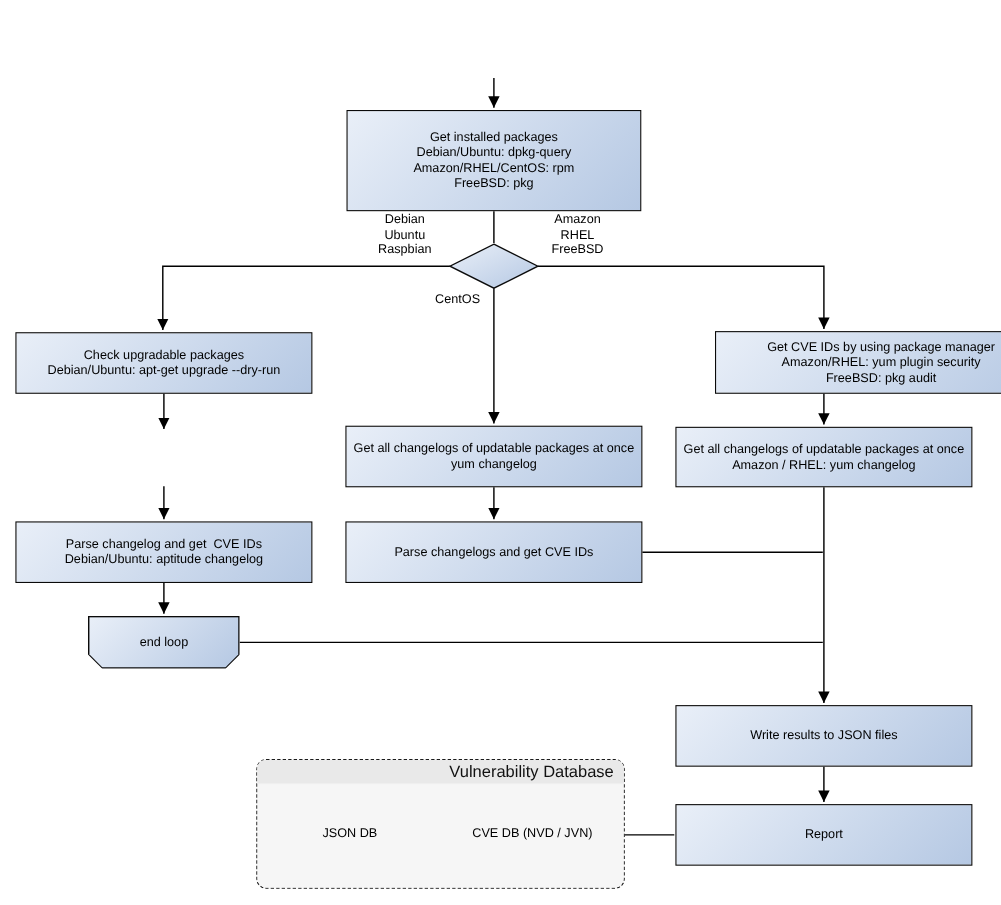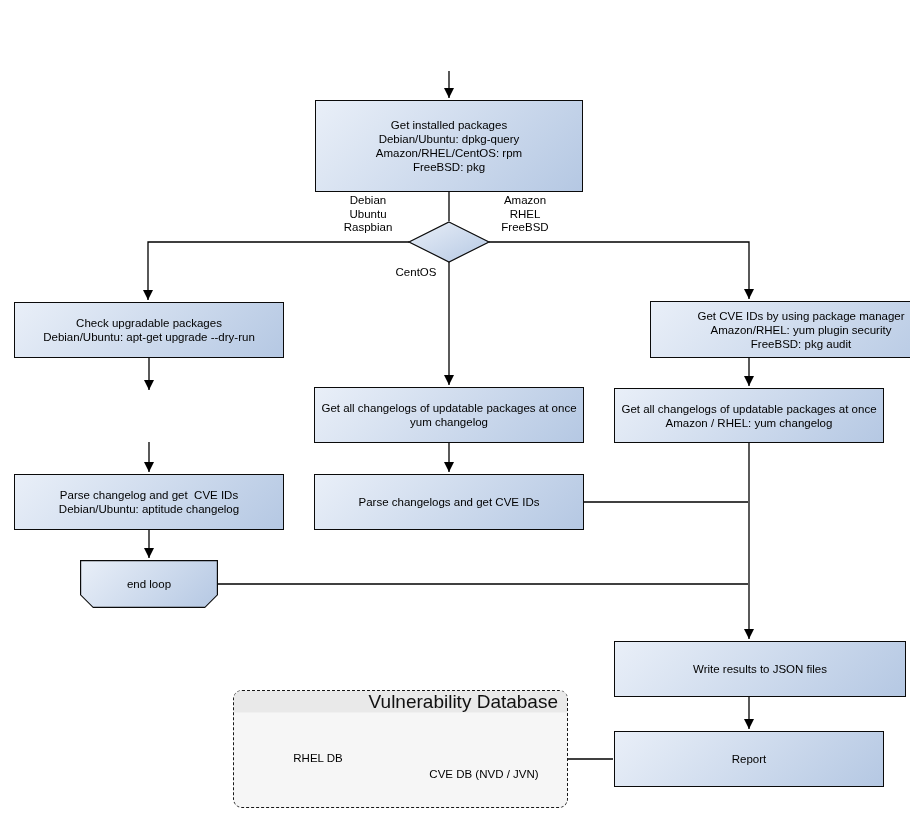--- a/index.html
+++ b/index.html
@@ -40,21 +40,21 @@
     position:absolute; left:233px; top:690px; width:335px; height:118px;
     background:#f6f6f6; border:1.6px dashed #1a1a1a; border-radius:9px;
     box-sizing:border-box;
   }
   .group-header {
     position:absolute; left:0; top:0; right:0; height:22px;
     background:#e9e9e9; border-radius:7px 7px 0 0;
     border-bottom:1px solid #f0f0f0;
     display:flex; align-items:center; justify-content:flex-end;
     padding-right:9px; box-sizing:border-box;
-    font-size:19px; color:#111;
+    font-size:15px; color:#111;
   }
   .cyl-label {
     position:absolute; text-align:center; font-size:11.5px; line-height:15px;
   }
 </style>
 </head>
 <body>
 
 <div id="canvas">
 
@@ -102,22 +102,22 @@
       <path d="M415,741 L415,777 A69,11 0 0 0 553,777 L553,741" fill="url(#cylGrad)" stroke="#0a0a0a" stroke-width="1.2"></path>
       <ellipse cx="484" cy="741" rx="69" ry="11" fill="#dde6f3" stroke="#0a0a0a" stroke-width="1.2"></ellipse>
     </g>
   </svg>
 
   <div class="group-box">
     <div class="group-header">
       <span>Vulnerability Database</span>
     </div>
   </div>
-  <div class="cyl-label" style="left:248px; top:751px; width:140px;">RHEL DB</div>
-  <div class="cyl-label" style="left:415px; top:751px; width:138px;margin-top:16px;">CVE DB (NVD / JVN)</div>
+  <div class="cyl-label" style="left:248px; top:751px; width:140px;">JSON DB</div>
+  <div class="cyl-label" style="left:415px; top:751px; width:138px;">CVE DB (NVD / JVN)</div>
 
 
   <div class="node" style="left:315px; top:100px; width:268px; height:92px;align-items:center;">
     <div class="lbl">Get installed packages
 Debian/Ubuntu: dpkg-query
 Amazon/RHEL/CentOS: rpm
 FreeBSD: pkg</div>
   </div>
 
   <div class="node" style="left:14px; top:302px; width:270px; height:56px;">
@@ -150,21 +150,21 @@
     <div class="lbl">Get CVE IDs by using package manager
 Amazon/RHEL: yum plugin security
 FreeBSD: pkg audit</div>
   </div>
 
   <div class="node" style="left:614px; top:388px; width:270px; height:55px;">
     <div class="lbl lbl-wide">Get all changelogs of updatable packages at once
 Amazon / RHEL: yum changelog</div>
   </div>
 
-  <div class="node" style="left:614px; top:641px; width:292px; height:56px;">
+  <div class="node" style="left:614px; top:641px; width:270px; height:56px;">
     <div class="lbl">Write results to JSON files</div>
   </div>
 
   <div class="node" style="left:614px; top:731px; width:270px; height:56px;">
     <div class="lbl">Report</div>
   </div>
 
   <div class="edge-label" style="left:313px; top:194px;">Debian
 Ubuntu
 Raspbian</div>

